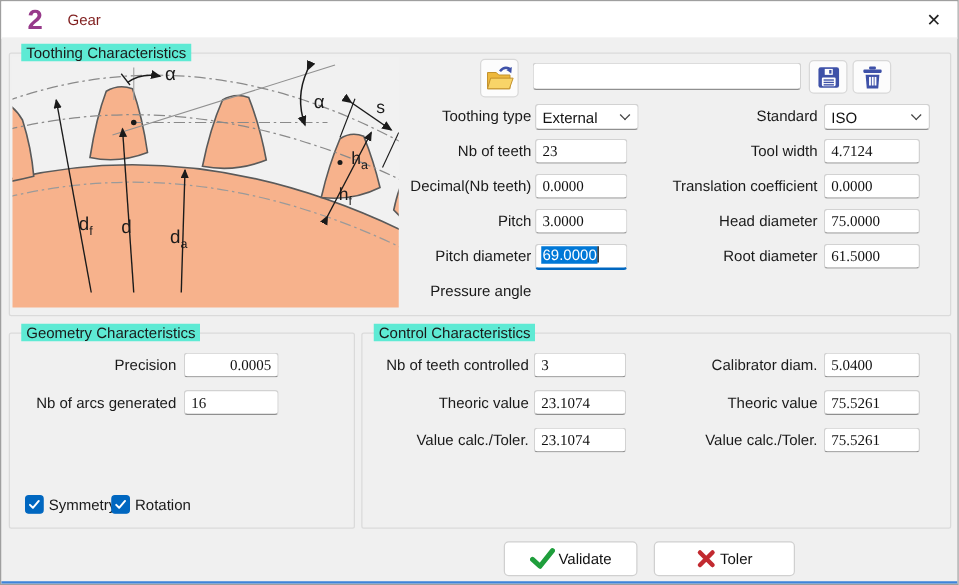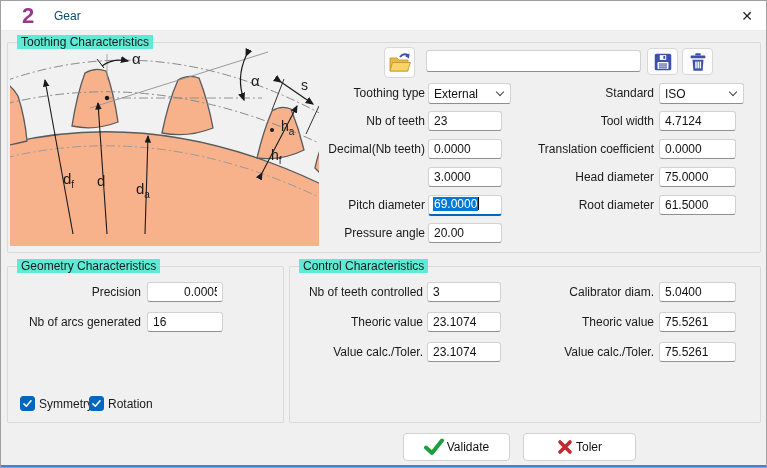--- a/index.html
+++ b/index.html
@@ -4,28 +4,28 @@
 <style>
   * { margin:0; padding:0; box-sizing:border-box; }
   html,body { background:#cfcfcf; }
   .dialog {
     position:relative; width:767px; height:468px;
     background:#f0f0f0; border:1px solid #9f9f9f;
     font-family:"Liberation Sans", sans-serif; overflow:hidden;
   }
   .titlebar { position:absolute; top:0; left:0; width:100%; height:30px; background:#ffffff; border-bottom:1px solid #ececec; }
   .logo { position:absolute; left:21px; top:2px; font-size:22px; font-weight:bold; color:#97398a; line-height:26px; }
-  .wtitle { position:absolute; left:53px; top:8px; font-size:12px; color:#0c4a6e; }
+  .wtitle { position:absolute; left:53px; top:8px; font-size:12px; color:#7f1d1d; }
   .closex { position:absolute; right:8px; top:4px; width:22px; height:22px; font-size:14px; color:#222; text-align:center; line-height:22px; cursor:pointer; }
   .groupbox { position:absolute; border:1px solid #dadada; border-radius:2px; }
   .grouptitle { position:absolute; font-size:12px; color:#1a1a1a; background:#5eead4; padding:0 4px; z-index:3; }
   .flabel { position:absolute; font-size:12px; color:#1a1a1a; text-align:right; height:20px; line-height:20px; white-space:nowrap; }
   .tinput {
     position:absolute; height:20px; background:#fff; border:1px solid #d2d2d2; border-bottom-color:#8f8f8f;
-    border-radius:3px; font-size:12px; color:#111; padding:0 5px; font-family:Liberation Sans, sans-serif; line-height:18px;
+    border-radius:3px; font-size:12px; color:#111; padding:0 5px; font-family:Liberation Serif, serif; line-height:18px;
   }
   .combo { position:absolute; height:21px; background:#fff; border:1px solid #d2d2d2; border-bottom-color:#8f8f8f;
     border-radius:3px; font-size:12px; color:#111; display:flex; align-items:center; justify-content:space-between;
     padding:0 7px 0 5px; cursor:pointer; }
   .chev { width:6px; height:6px; border-right:1.4px solid #444; border-bottom:1.4px solid #444; transform:rotate(45deg); margin-top:-3px; }
   .focusfield { position:absolute; height:21px; background:#fff; border:1px solid #d2d2d2; border-bottom:2px solid #0067c0;
     border-radius:3px; font-size:12px; padding:0 4px; line-height:17px; }
   .sel { background:#0078d7; color:#fff; padding:0 1px; }
   .caret { display:inline-block; width:1px; height:13px; background:#000; vertical-align:-2px; }
   .toolbtn { position:absolute; background:#fcfcfc; border:1px solid #d8d8d8; border-radius:4px;
@@ -146,27 +146,27 @@
     <span>External</span>
     <span class="chev"></span>
   </div>
 
   <span class="flabel" style="left:250px; top:110px; width:174px;">Nb of teeth</span>
   <input class="tinput" style="left: 427px; top: 110px; width: 74px;" value="23">
 
   <span class="flabel" style="left:250px; top:138px; width:174px;">Decimal(Nb teeth)</span>
   <input class="tinput" style="left: 427px; top: 138px; width: 74px;" value="0.0000">
 
+  <span class="flabel" style="left:250px; top:166px; width:174px;">Pitch</span>
   <input class="tinput" style="left: 427px; top: 166px; width: 74px;" value="3.0000">
 
   <span class="flabel" style="left:250px; top:194px; width:174px;">Pitch diameter</span>
   <div class="focusfield" style="left:427px; top:194px; width:74px;"><span class="sel">69.0000</span><span class="caret"></span></div>
 
   <span class="flabel" style="left:250px; top:222px; width:174px;">Pressure angle</span>
-  <input class="tinput" style="left: 427px; top: 222px; width: 74px;" value="20.00">
 
   <span class="flabel" style="left:470px; top:82px; width:183px;">Standard</span>
   <div class="combo" style="left:658px; top:82px; width:85px;">
     <span>ISO</span>
     <span class="chev"></span>
   </div>
 
   <span class="flabel" style="left:470px; top:110px; width:183px;">Tool width</span>
   <input class="tinput" style="left: 658px; top: 110px; width: 77px;" value="4.7124">
 

